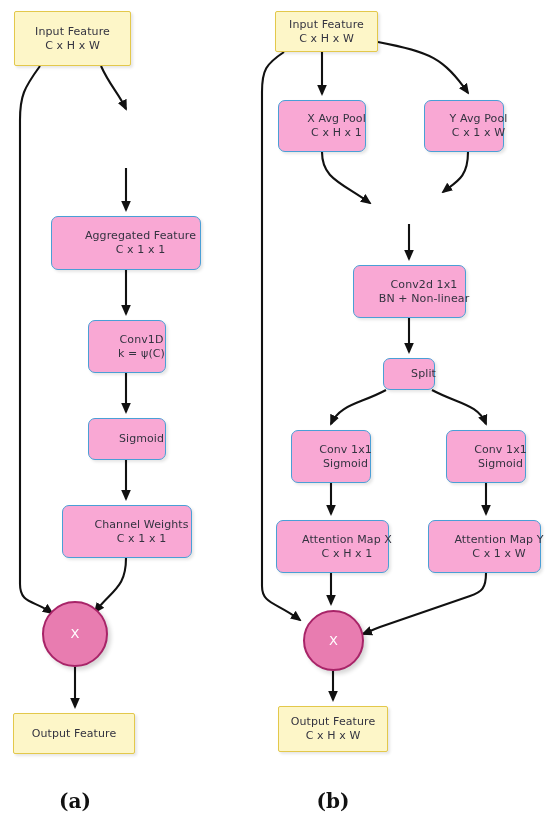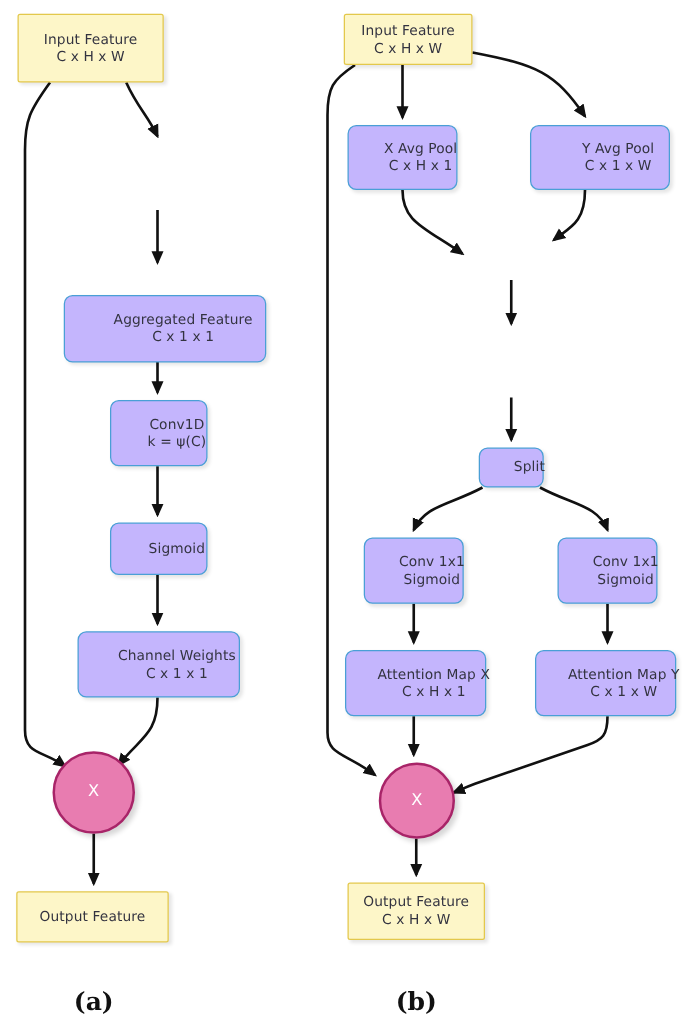--- a/index.html
+++ b/index.html
@@ -36,21 +36,21 @@
     align-items: center;
     justify-content: center;
     text-align: center;
     font-size: 11px;
     line-height: 14px;
     color: #333340;
     letter-spacing: 0.1px;
     box-shadow: 2px 2px 3px rgba(0,0,0,0.10);
   }
   .node.blue {
-    background: #c4b5fd;
+    background: #f9a8d4;
     border: 1.2px solid #4a9fd6;
     border-radius: 7px;
     padding-left: 29px;
   }
   .node.yellow {
     background: #fdf6c8;
     border: 1.3px solid #e3c84b;
     border-radius: 2px;
   }
   .node.circle {
@@ -133,21 +133,21 @@
       <path d="M 333 671 L 333 700"></path>
     </g>
   </svg>
 
   <div class="node yellow" style="left:14px; top:11px; width:117px; height:55px;">
     <span class="l1">Input Feature</span>
     <span class="l2">C x H x W</span>
   </div>
 
 
-  <div class="node blue" style="left:51px; top:216px; width:162px; height:54px;margin-top:20px;">
+  <div class="node blue" style="left:51px; top:216px; width:150px; height:54px;">
     <span class="l1">Aggregated Feature</span>
     <span class="l2">C x 1 x 1</span>
   </div>
 
   <div class="node blue" style="left:88px; top:320px; width:78px; height:53px;">
     <span class="l1">Conv1D</span>
     <span class="l2">k = ψ(C)</span>
   </div>
 
   <div class="node blue" style="left:88px; top:418px; width:78px; height:42px;">
@@ -172,26 +172,30 @@
   <div class="node yellow" style="left:275px; top:11px; width:103px; height:41px;">
     <span class="l1">Input Feature</span>
     <span class="l2">C x H x W</span>
   </div>
 
   <div class="node blue" style="left:278px; top:100px; width:88px; height:52px;">
     <span class="l1">X Avg Pool</span>
     <span class="l2">C x H x 1</span>
   </div>
 
-  <div class="node blue" style="left:424px; top:100px; width:112px; height:52px;">
+  <div class="node blue" style="left:424px; top:100px; width:80px; height:52px;">
     <span class="l1">Y Avg Pool</span>
     <span class="l2">C x 1 x W</span>
   </div>
 
 
+  <div class="node blue" style="left:353px; top:265px; width:113px; height:53px;">
+    <span class="l1">Conv2d 1x1</span>
+    <span class="l2">BN + Non-linear</span>
+  </div>
 
   <div class="node blue" style="left:383px; top:358px; width:52px; height:32px;">
     <span class="l1">Split</span>
   </div>
 
   <div class="node blue" style="left:291px; top:430px; width:80px; height:53px;">
     <span class="l1">Conv 1x1</span>
     <span class="l2">Sigmoid</span>
   </div>
 

